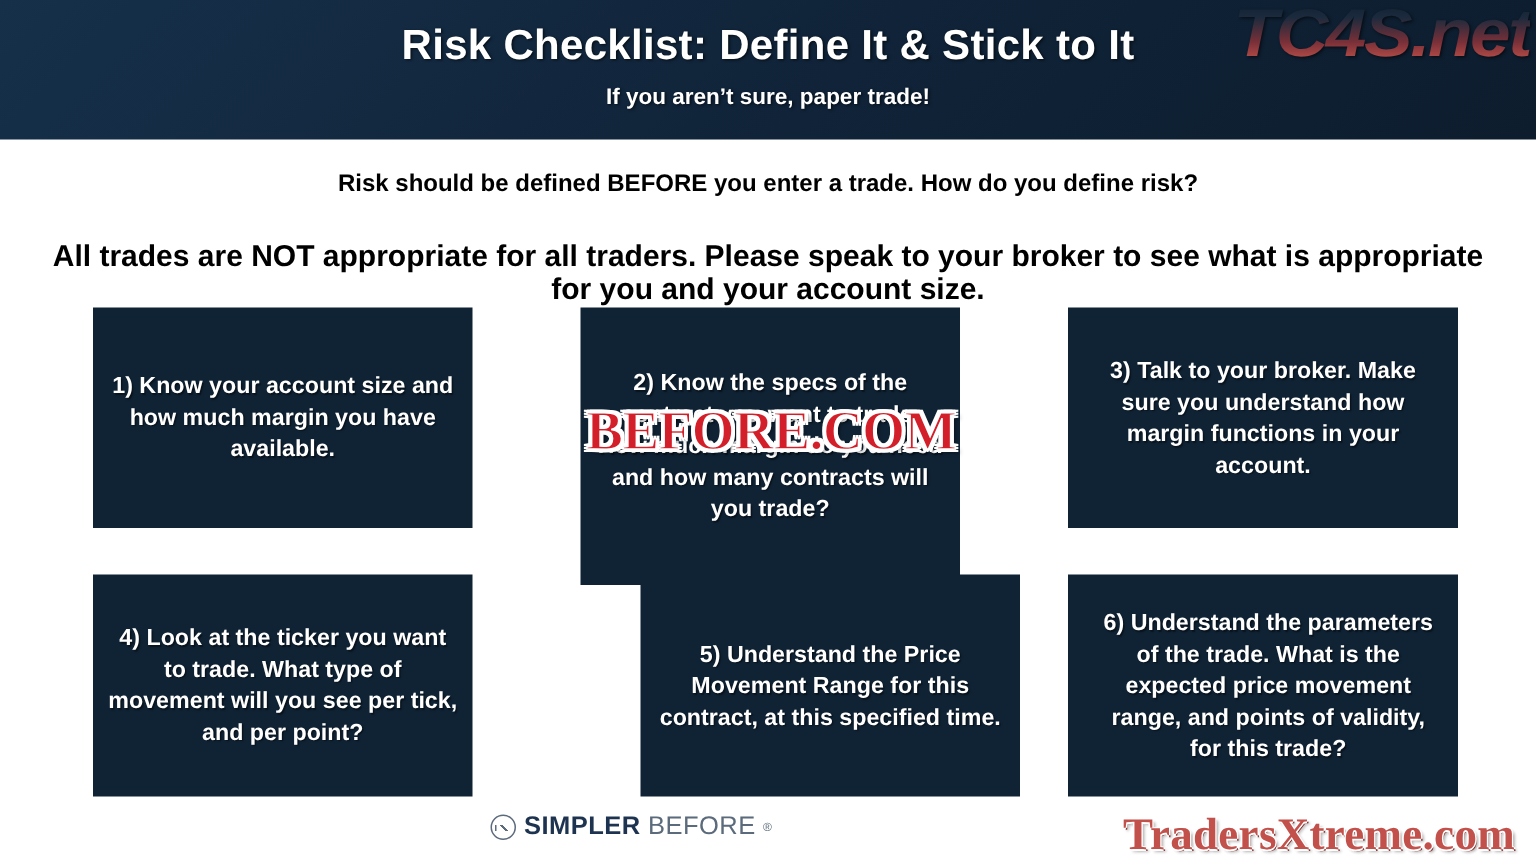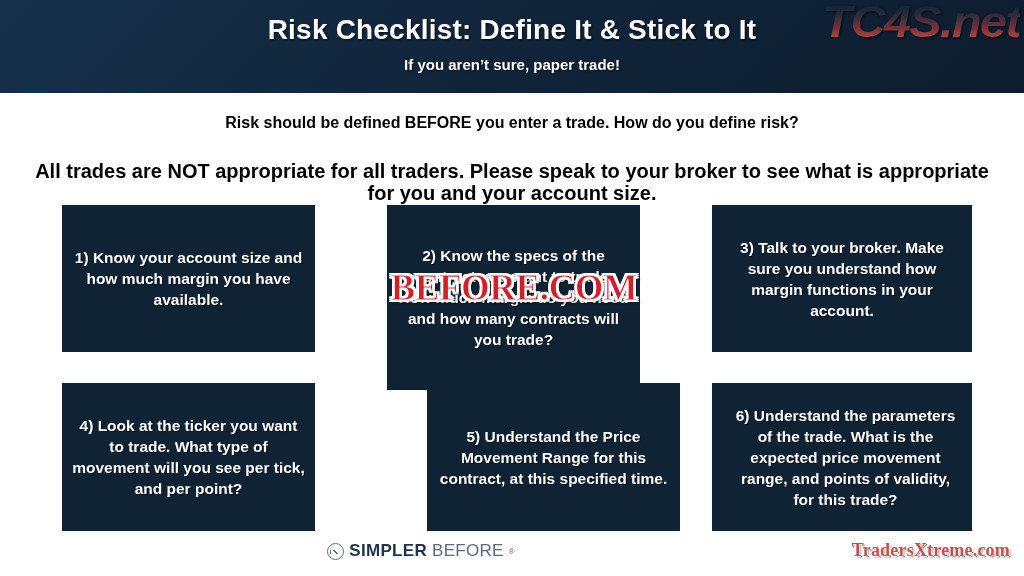--- a/index.html
+++ b/index.html
@@ -173,21 +173,21 @@
     font-size: 8px;
     color: #5b6b7c;
     vertical-align: super;
   }
 
   #tradersxtreme-watermark {
     position: absolute;
     right: 14px;
     top: 540px;
     font-family: "Liberation Serif", serif;
-    font-size: 18px;
+    font-size: 30px;
     font-weight: bold;
     letter-spacing: 0.2px;
     color: #c3514b;
     text-shadow:
       1px 0 0 #ffffff, -1px 0 0 #ffffff,
       0 1px 0 #ffffff, 0 -1px 0 #ffffff,
       1px 1px 0 #8a3b38,
       2px 2px 2px rgba(0,0,0,0.3);
     white-space: nowrap;
   }

